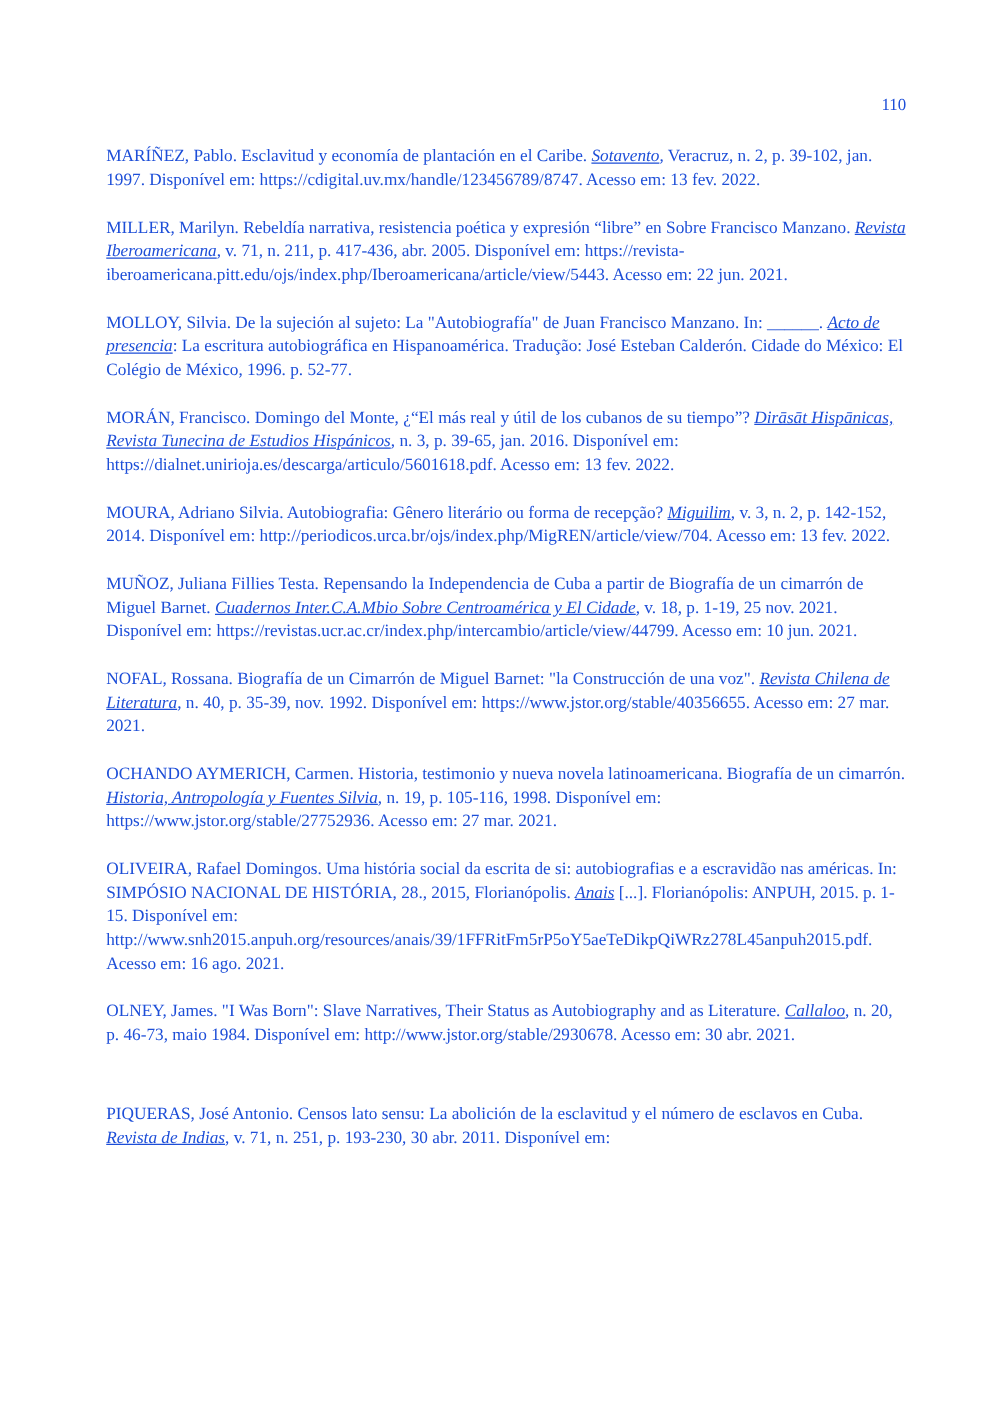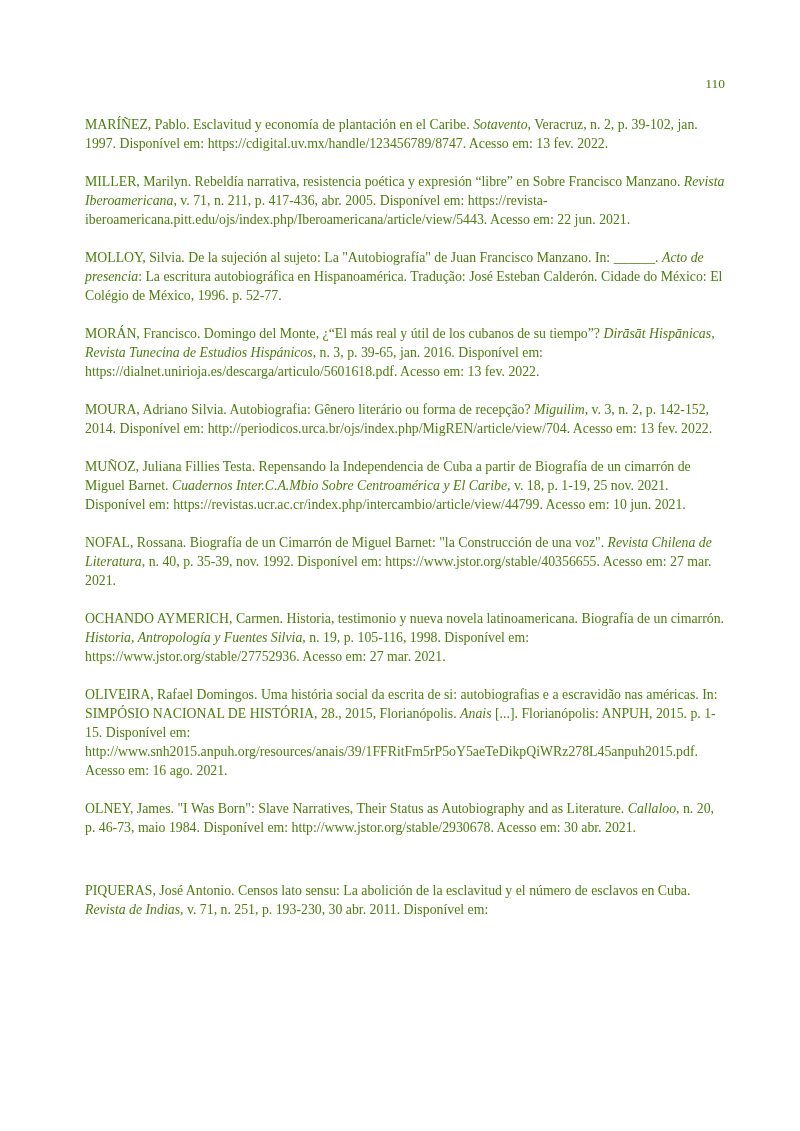--- a/index.html
+++ b/index.html
@@ -7,21 +7,21 @@
     padding: 0;
     background: #ffffff;
   }
   .sheet {
     position: relative;
     width: 800px;
     height: 1131px;
     background: #ffffff;
     overflow: hidden;
     font-family: "Liberation Serif", "DejaVu Serif", serif;
-    color: #4d7c0f;
+    color: #1d4ed8;
   }
   .content {
     position: absolute;
     left: 85px;
     top: 76px;
     width: 640px;
   }
   .page-number {
     text-align: right;
     font-size: 13.5px;
@@ -30,35 +30,35 @@
   }
   .ref {
     font-size: 13.8px;
     line-height: 19px;
     margin: 0 0 19px 0;
     text-align: left;
     overflow-wrap: break-word;
     word-wrap: break-word;
   }
   .ref:last-child { margin-bottom: 0; margin-top: 44px; }
-  .it { font-style: italic; }
+  .it { font-style: italic; text-decoration: underline; }
 </style>
 </head>
 <body>
 
 <div class="sheet">
   <div class="content">
     <div class="page-number">110</div>
     <div id="ref-list">
         <p class="ref"><span>MARÍÑEZ, Pablo. Esclavitud y economía de plantación en el Caribe. </span><span class="it">Sotavento</span><span>, Veracruz, n. 2, p. 39-102, jan. 1997. Disponível em: https://cdigital.uv.mx/handle/123456789/8747. Acesso em: 13 fev. 2022.</span></p>
         <p class="ref"><span>MILLER, Marilyn. Rebeldía narrativa, resistencia poética y expresión “libre” en Sobre Francisco Manzano. </span><span class="it">Revista Iberoamericana</span><span>, v. 71, n. 211, p. 417-436, abr. 2005. Disponível em: https://revista-iberoamericana.pitt.edu/ojs/index.php/Iberoamericana/article/view/5443. Acesso em: 22 jun. 2021.</span></p>
         <p class="ref"><span>MOLLOY, Silvia. De la sujeción al sujeto: La "Autobiografía" de Juan Francisco Manzano. In: ______. </span><span class="it">Acto de presencia</span><span>: La escritura autobiográfica en Hispanoamérica. Tradução: José Esteban Calderón. Cidade do México: El Colégio de México, 1996. p. 52-77.</span></p>
         <p class="ref"><span>MORÁN, Francisco. Domingo del Monte, ¿“El más real y útil de los cubanos de su tiempo”? </span><span class="it">Dirāsāt Hispānicas, Revista Tunecina de Estudios Hispánicos</span><span>, n. 3, p. 39-65, jan. 2016. Disponível em: https://dialnet.unirioja.es/descarga/articulo/5601618.pdf. Acesso em: 13 fev. 2022.</span></p>
         <p class="ref"><span>MOURA, Adriano Silvia. Autobiografia: Gênero literário ou forma de recepção? </span><span class="it">Miguilim</span><span>, v. 3, n. 2, p. 142-152, 2014. Disponível em: http://periodicos.urca.br/ojs/index.php/MigREN/article/view/704. Acesso em: 13 fev. 2022.</span></p>
-        <p class="ref"><span>MUÑOZ, Juliana Fillies Testa. Repensando la Independencia de Cuba a partir de Biografía de un cimarrón de Miguel Barnet. </span><span class="it">Cuadernos Inter.C.A.Mbio Sobre Centroamérica y El Caribe</span><span>, v. 18, p. 1-19, 25 nov. 2021. Disponível em: https://revistas.ucr.ac.cr/index.php/intercambio/article/view/44799. Acesso em: 10 jun. 2021.</span></p>
+        <p class="ref"><span>MUÑOZ, Juliana Fillies Testa. Repensando la Independencia de Cuba a partir de Biografía de un cimarrón de Miguel Barnet. </span><span class="it">Cuadernos Inter.C.A.Mbio Sobre Centroamérica y El Cidade</span><span>, v. 18, p. 1-19, 25 nov. 2021. Disponível em: https://revistas.ucr.ac.cr/index.php/intercambio/article/view/44799. Acesso em: 10 jun. 2021.</span></p>
         <p class="ref"><span>NOFAL, Rossana. Biografía de un Cimarrón de Miguel Barnet: "la Construcción de una voz". </span><span class="it">Revista Chilena de Literatura</span><span>, n. 40, p. 35-39, nov. 1992. Disponível em: https://www.jstor.org/stable/40356655. Acesso em: 27 mar. 2021.</span></p>
         <p class="ref"><span>OCHANDO AYMERICH, Carmen. Historia, testimonio y nueva novela latinoamericana. Biografía de un cimarrón. </span><span class="it">Historia, Antropología y Fuentes Silvia</span><span>, n. 19, p. 105-116, 1998. Disponível em: https://www.jstor.org/stable/27752936. Acesso em: 27 mar. 2021.</span></p>
         <p class="ref"><span>OLIVEIRA, Rafael Domingos. Uma história social da escrita de si: autobiografias e a escravidão nas américas. In: SIMPÓSIO NACIONAL DE HISTÓRIA, 28., 2015, Florianópolis. </span><span class="it">Anais</span><span> [...]. Florianópolis: ANPUH, 2015. p. 1-15. Disponível em: http://www.snh2015.anpuh.org/resources/anais/39/1FFRitFm5rP5oY5aeTeDikpQiWRz278L45anpuh2015.pdf. Acesso em: 16 ago. 2021.</span></p>
         <p class="ref"><span>OLNEY, James. "I Was Born": Slave Narratives, Their Status as Autobiography and as Literature. </span><span class="it">Callaloo</span><span>, n. 20, p. 46-73, maio 1984. Disponível em: http://www.jstor.org/stable/2930678. Acesso em: 30 abr. 2021.</span></p>
         <p class="ref"><span>PIQUERAS, José Antonio. Censos lato sensu: La abolición de la esclavitud y el número de esclavos en Cuba. </span><span class="it">Revista de Indias</span><span>, v. 71, n. 251, p. 193-230, 30 abr. 2011. Disponível em:</span></p>
       </div>
   </div>
 </div>
 
 </body></html>

